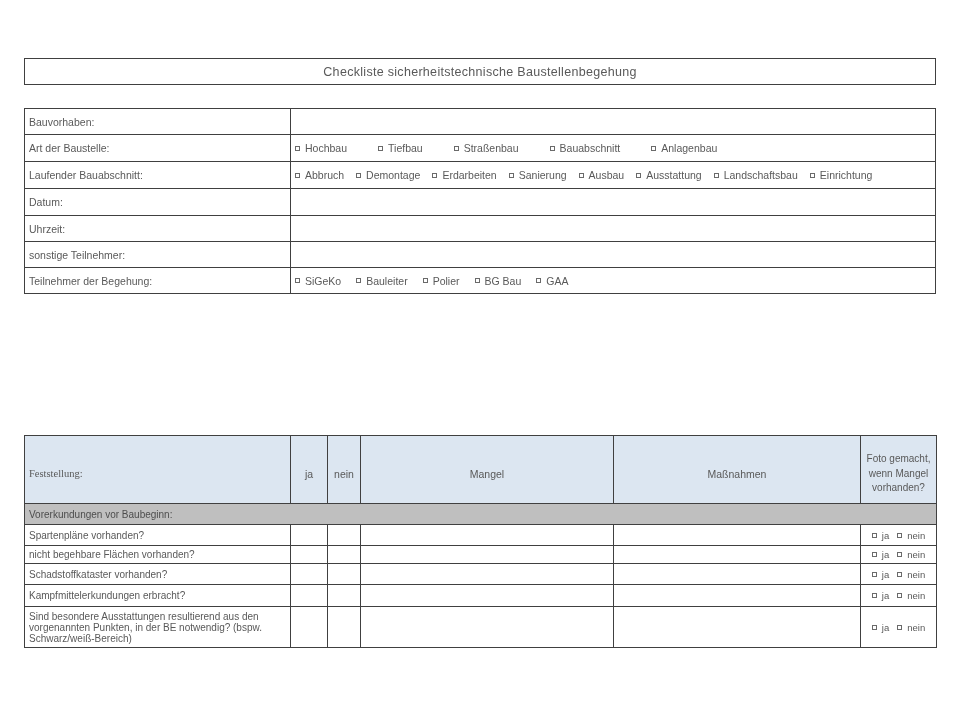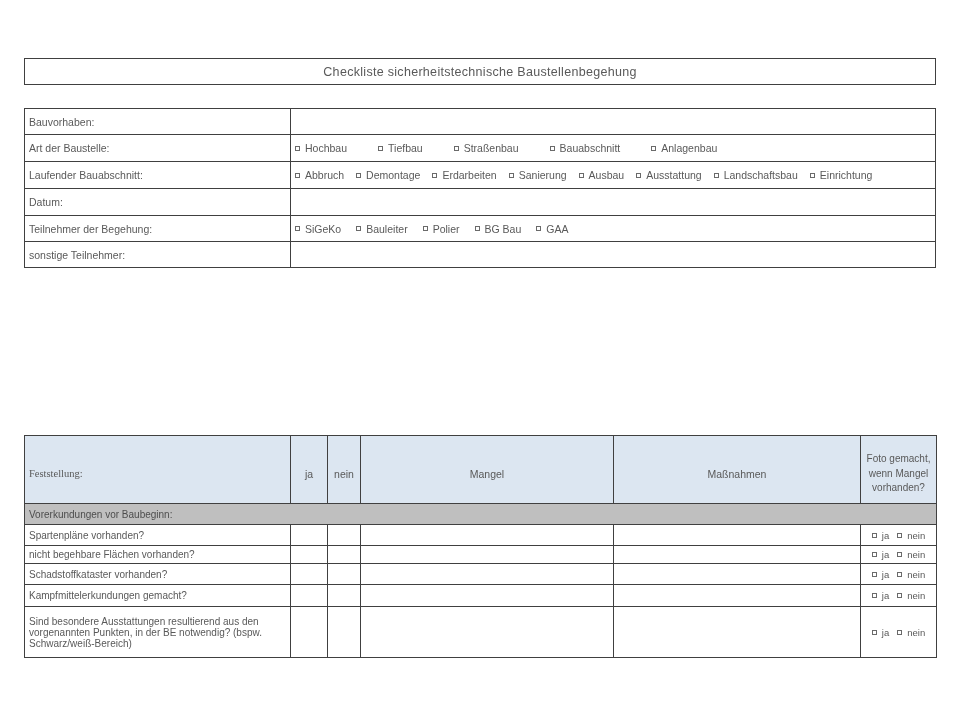--- a/index.html
+++ b/index.html
@@ -44,21 +44,21 @@
   .findings td { background:#dce6f1; text-align:center; }
   .findings td.first { text-align:left;font-family:Liberation Serif, serif; }
   .findings td.foto { font-size:10px; line-height:1.45; padding:16px 3px; }
 
   .prelim { left:24px; top:503px;border-radius:25px; }
   .prelim td.sect { background:#bfbfbf; color:#4d4d4d; }
   .prelim td { font-size:10px; }
   .jn { display:flex; align-items:center; justify-content:center; gap:8px; font-size:9.5px; }
 
   .h21{height:21px} .h18{height:18px} .h22{height:22px} .h26{height:26px}
-  .h27{height:27px} .h51{height:51px} .h65{height:65px} .h73{height:73px}
+  .h27{height:27px} .h51{height:41px} .h65{height:65px} .h73{height:73px}
   .h48{height:48px}
 </style>
 </head>
 <body>
 
 <div class="page">
 
   <div class="abs title-box">Checkliste sicherheitstechnische Baustellenbegehung</div>
 
   <table class="abs sheet outer info">
@@ -135,49 +135,53 @@
                 <span>Einrichtung</span>
               </span>
         </div>
       </td>
     </tr>
     <tr class="h27">
       <td>Datum:</td>
       <td></td>
     </tr>
     <tr class="h26">
-      <td>Teilnehmer der Begehung:</td>
-      <td>
-        <div class="opts opts-c">
-          <span class="opt">
-                <span class="cb"></span>
-                <span>SiGeKo</span>
-              </span>
-          <span class="opt">
-                <span class="cb"></span>
-                <span>Bauleiter</span>
-              </span>
-          <span class="opt">
-                <span class="cb"></span>
-                <span>Polier</span>
-              </span>
-          <span class="opt">
-                <span class="cb"></span>
-                <span>BG Bau</span>
-              </span>
-          <span class="opt">
-                <span class="cb"></span>
-                <span>GAA</span>
-              </span>
-        </div>
-      </td>
+      <td>Uhrzeit:</td>
+      <td></td>
     </tr>
     <tr class="h26">
       <td>sonstige Teilnehmer:</td>
       <td></td>
+    </tr>
+    <tr class="h26">
+      <td>Teilnehmer der Begehung:</td>
+      <td>
+        <div class="opts opts-c">
+          <span class="opt">
+                <span class="cb"></span>
+                <span>SiGeKo</span>
+              </span>
+          <span class="opt">
+                <span class="cb"></span>
+                <span>Bauleiter</span>
+              </span>
+          <span class="opt">
+                <span class="cb"></span>
+                <span>Polier</span>
+              </span>
+          <span class="opt">
+                <span class="cb"></span>
+                <span>BG Bau</span>
+              </span>
+          <span class="opt">
+                <span class="cb"></span>
+                <span>GAA</span>
+              </span>
+        </div>
+      </td>
     </tr>
   </tbody>
     </table>
 
   <table class="abs sheet outer findings">
     <colgroup>
       <col style="width:266px">
         <col style="width:37px">
         <col style="width:33px">
       <col style="width:253px">
@@ -265,21 +269,21 @@
               </span>
           <span class="opt">
                 <span class="cb"></span>
                 <span>nein</span>
               </span>
         </div>
       </td>
     </tr>
 
     <tr class="h22">
-      <td>Kampfmittelerkundungen gemacht?</td>
+      <td>Kampfmittelerkundungen erbracht?</td>
       <td></td>
       <td></td>
       <td></td>
       <td></td>
       <td>
         <div class="jn">
           <span class="opt">
                 <span class="cb"></span>
                 <span>ja</span>
               </span>

